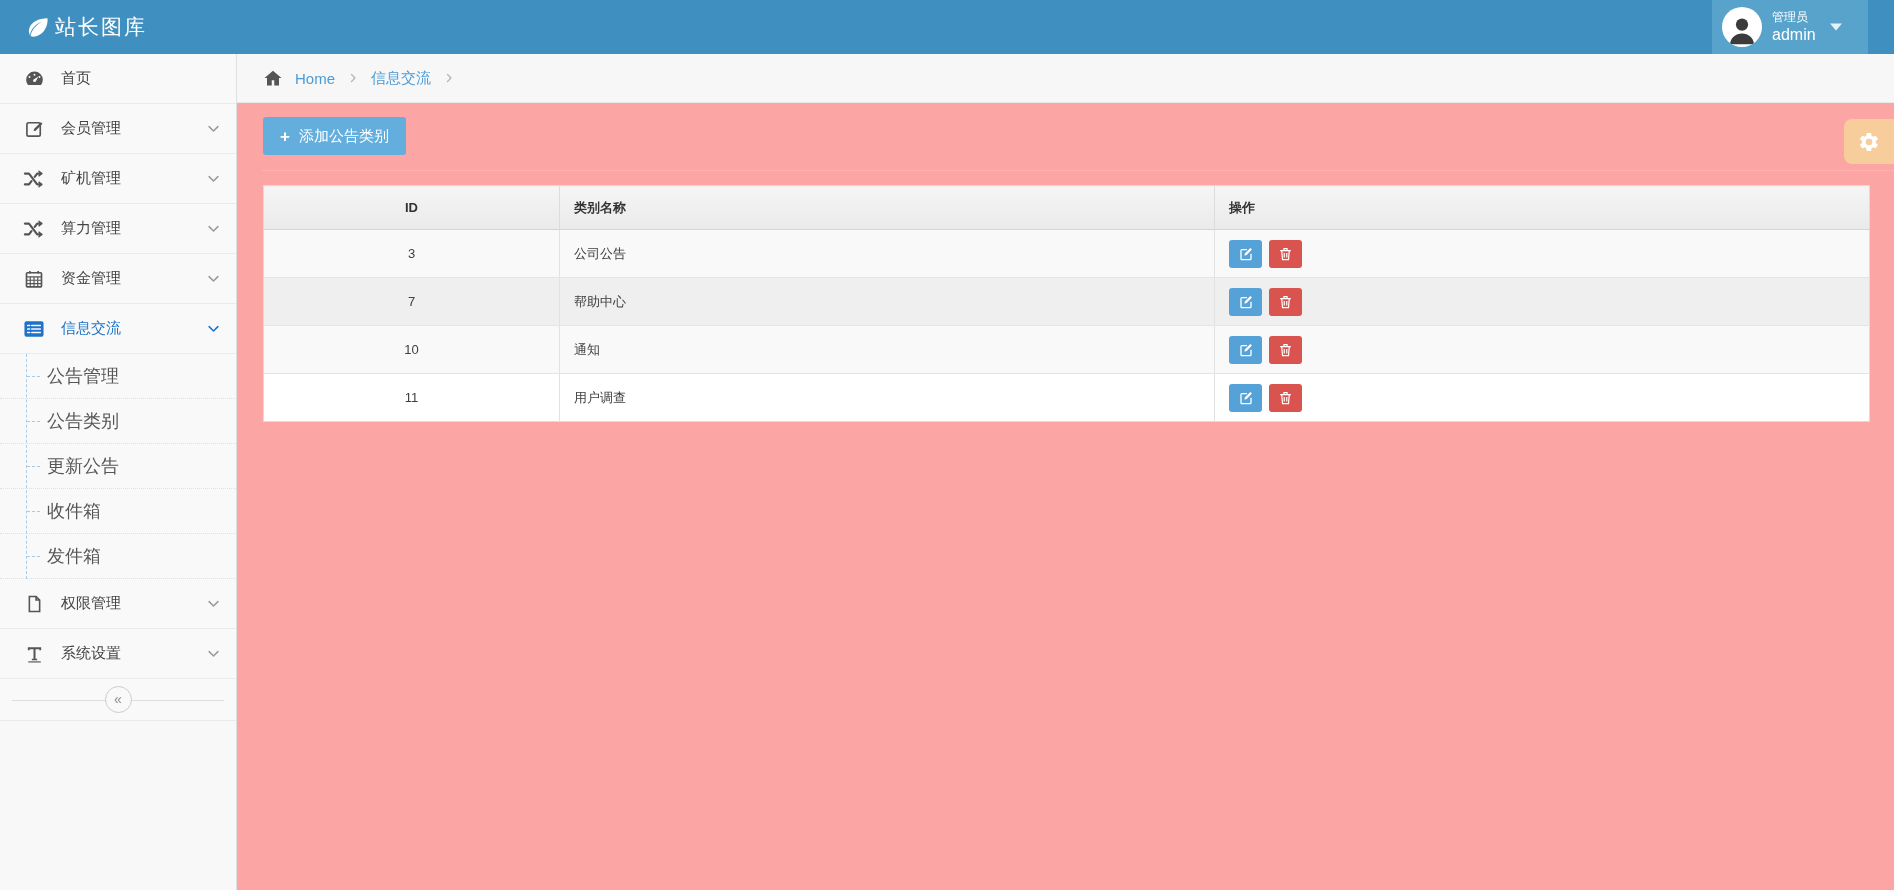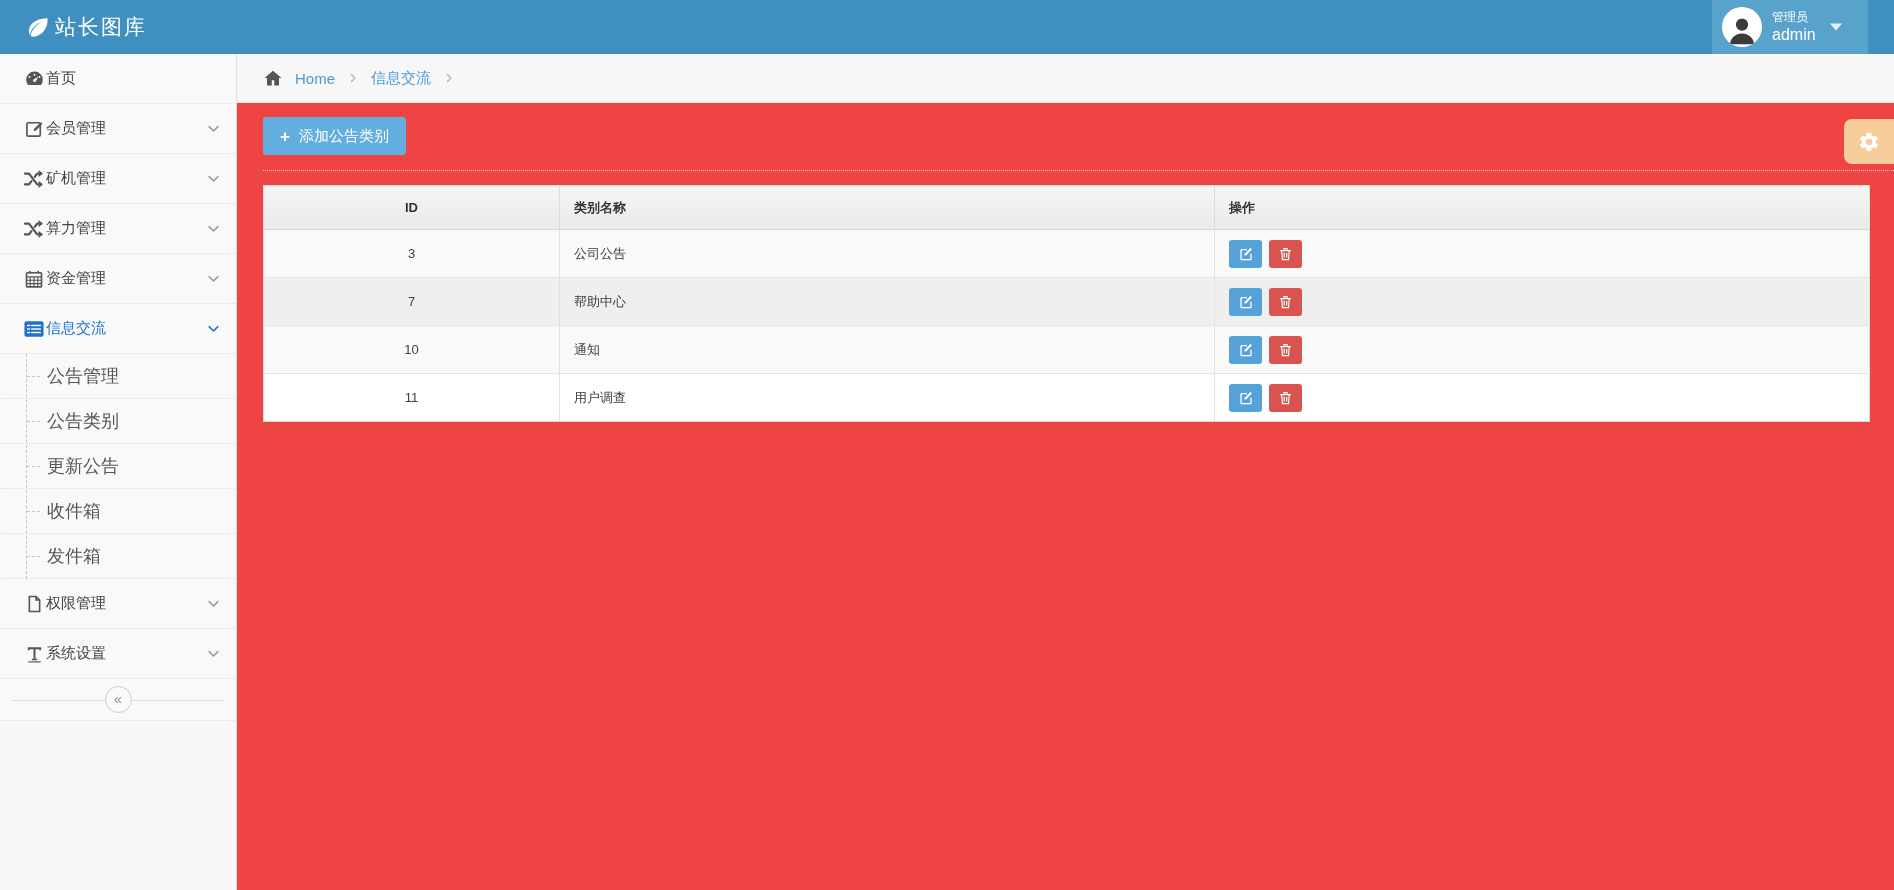--- a/index.html
+++ b/index.html
@@ -47,21 +47,21 @@
     position:absolute;left:0;top:54px;bottom:0;width:237px;
     background:#f8f8f8;border-right:1px solid #e0e0e0;
   }
   .menu{list-style:none;}
   .menu-item{
     position:relative;height:50px;display:flex;align-items:center;
     padding-left:22px;border-bottom:1px solid #ebebeb;cursor:pointer;color:#444;
     background:#f9f9f9;
   }
   .mi-icon{width:24px;color:#555;}
-  .mi-label{font-size:15px;}
+  .mi-label{margin-left:15px;font-size:15px;}
   .mi-chevron{position:absolute;right:15px;color:#999;}
   .menu-item.active{color:var(--c-active);}
   .menu-item.active .mi-icon,
   .menu-item.active .mi-chevron{color:var(--c-active);}
   .submenu{list-style:none;position:relative;background:#f9f9f9;}
   .submenu::before{
     content:"";position:absolute;left:26px;top:0;bottom:0;
     border-left:1px dashed #a9cde8;
   }
   .submenu-item{
@@ -79,21 +79,21 @@
   }
   .collapse-line{position:absolute;left:12px;right:12px;top:50%;border-top:1px solid #ddd;}
   .collapse-btn{
     position:relative;width:27px;height:27px;border-radius:50%;
     border:1px solid #ccc;background:#f9f9f9;color:#8a8a8a;
     display:flex;align-items:center;justify-content:center;
     font-size:14px;cursor:pointer;z-index:1;padding-bottom:2px;
   }
 
   
-  .main{position:absolute;left:237px;top:54px;right:0;bottom:0;background:#ef4444;}
+  .main{position:absolute;left:237px;top:54px;right:0;bottom:0;background:#fca5a5;}
   .breadcrumb{
     height:49px;display:flex;align-items:center;gap:12px;
     padding-left:26px;background:#f7f7f7;border-bottom:1px solid #e8e8e8;
   }
   .bc-home{color:#555;}
   .bc-link{color:var(--c-link);font-size:15px;cursor:pointer;text-decoration:none;}
   .bc-sep{color:#b5b5b5;}
 
   .content{position:relative;padding:14px 24px 0 26px;}
   .btn-add{

